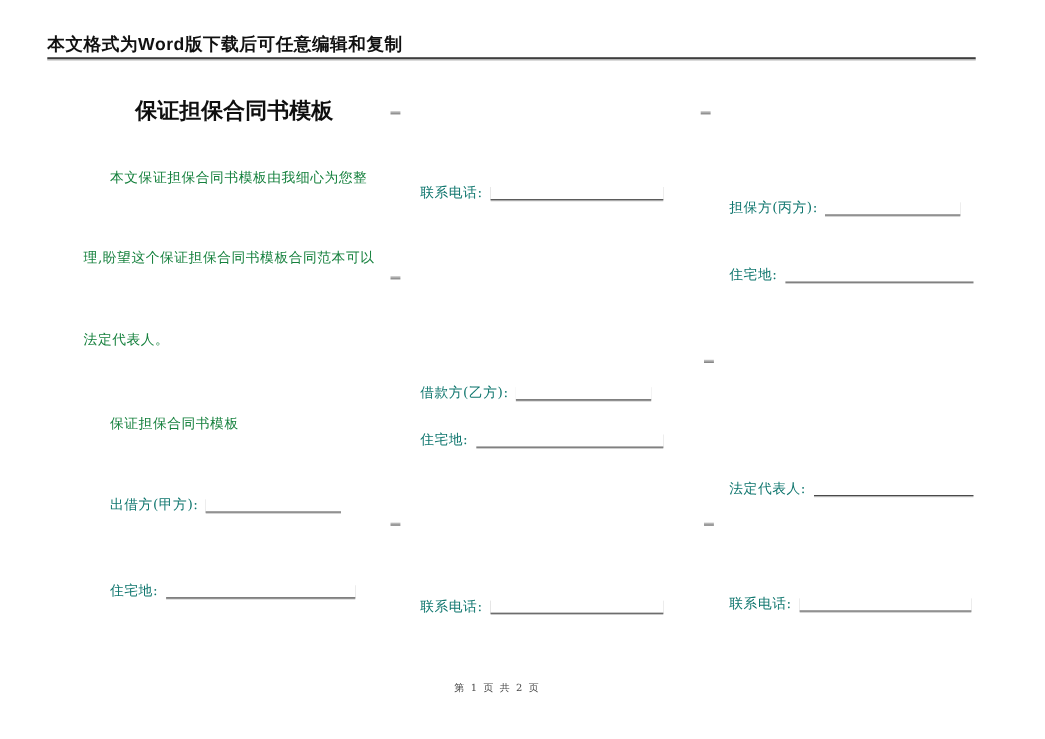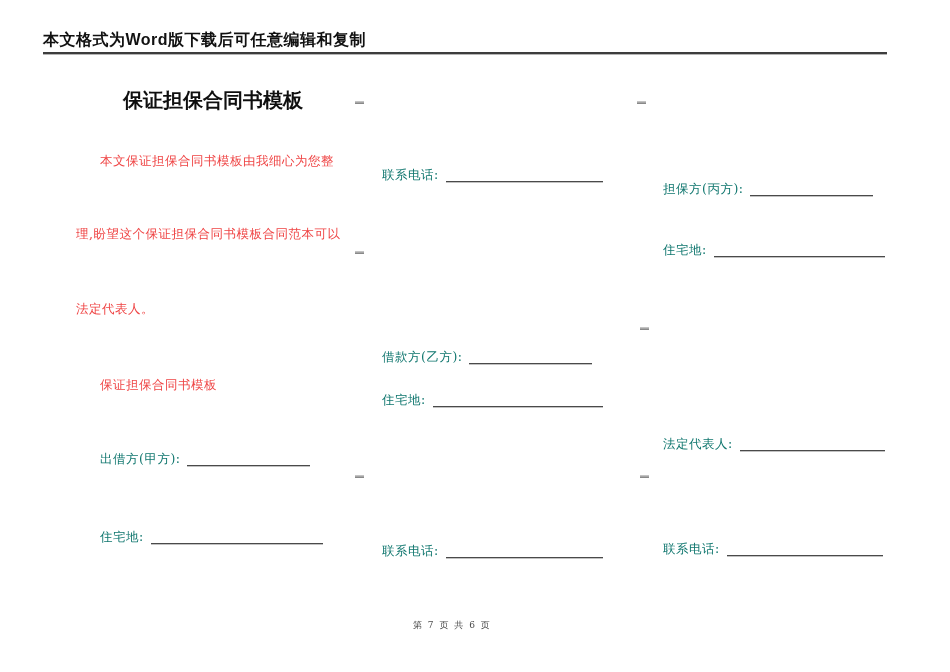--- a/index.html
+++ b/index.html
@@ -42,21 +42,21 @@
     font-size: 20px;
     color: #0f0f0f;
     white-space: nowrap;
   }
 
   
   .intro-line, .doc-subtitle {
     position: absolute;
     font-size: 12.5px;
     letter-spacing: 0.5px;
-    color: #ef4444;
+    color: #15803d;
     white-space: nowrap;
   }
   .intro-line-1 { left: 100px; top: 153px; }
   .intro-line-2 { left: 76px;  top: 226px; }
   .intro-line-3 { left: 76px;  top: 301px; }
   .doc-subtitle { left: 100px; top: 377px; }
 
   
   .field-row {
     position: absolute;
@@ -175,15 +175,15 @@
   </div>
   <div class="field-row row-r3">
     <span class="field-label">法定代表人:</span>
     <span class="field-blank"></span>
   </div>
   <div class="field-row row-r4">
     <span class="field-label">联系电话:</span>
     <span class="field-blank"></span>
   </div>
 
-  <div class="page-footer">第 7 页 共 6 页</div>
+  <div class="page-footer">第 1 页 共 2 页</div>
 
 </div>
 
 </body></html>

